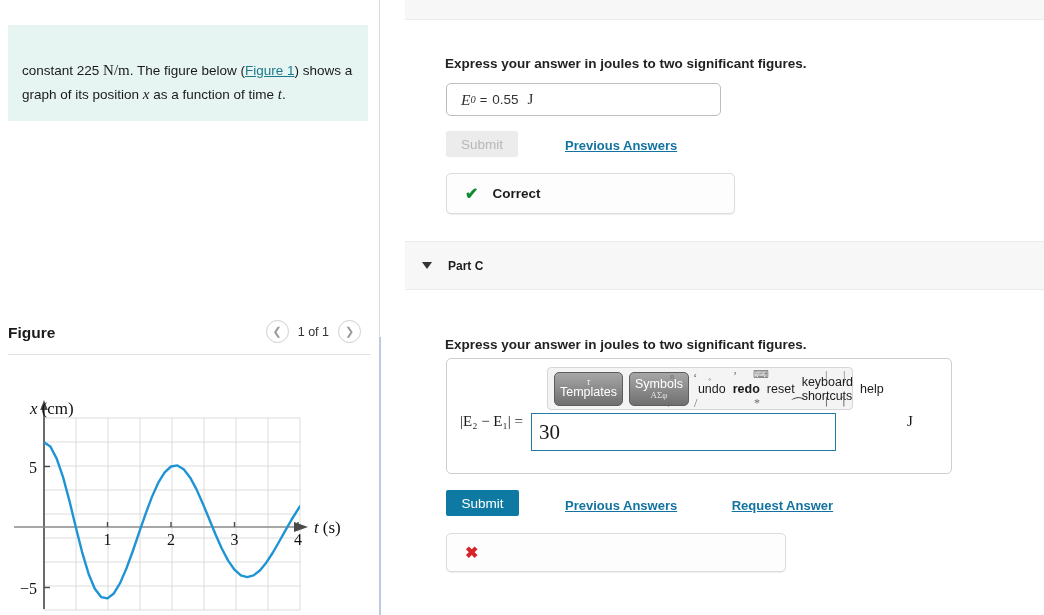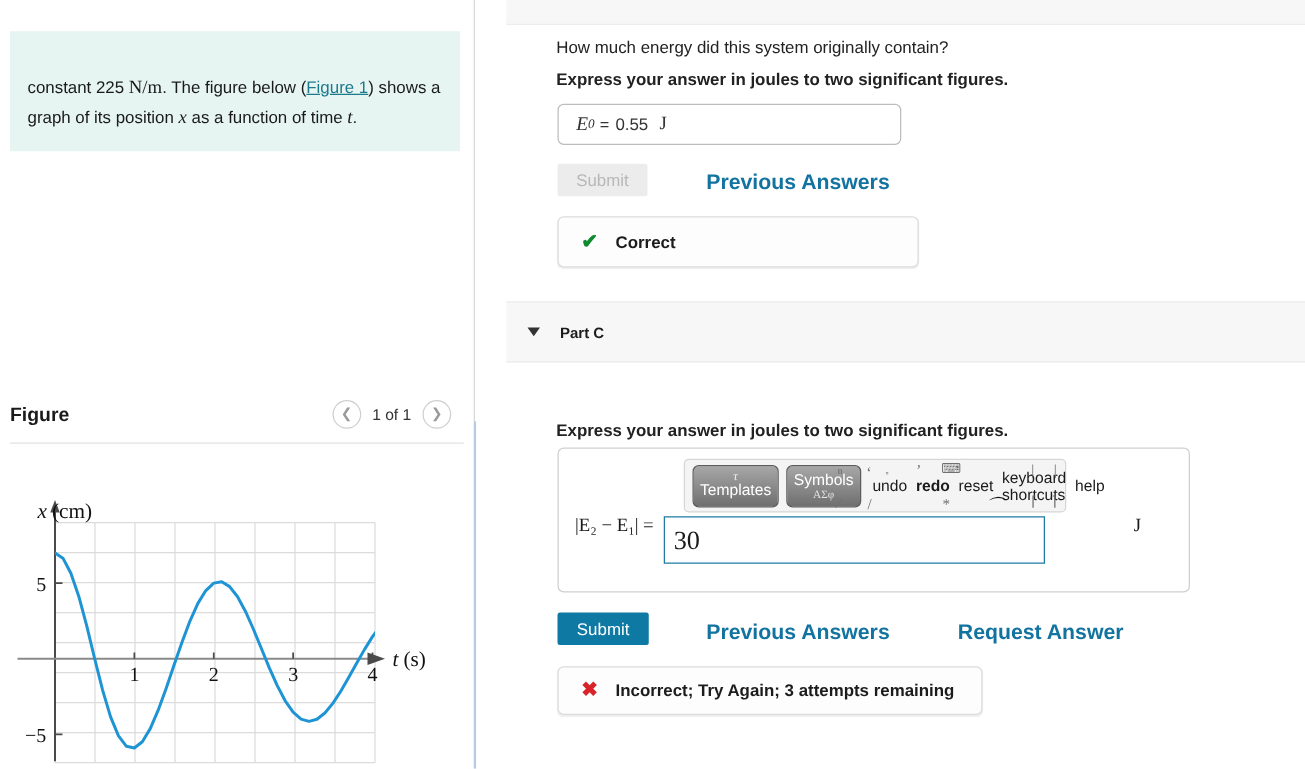--- a/index.html
+++ b/index.html
@@ -102,22 +102,22 @@
     width: 72px; height: 26px;
     background: #ececec; color: #b8b8b8;
     border: none; border-radius: 2px;
     font-size: 13.5px; font-family: "Liberation Sans", sans-serif;
     cursor: default;
   }
   .link-row-a {
     position: absolute; top: 136px; left: 152px;
   }
   .flink {
-    color: #1273a0; 
-    font-size: 17px; font-weight: bold; cursor: pointer; margin-right: 18px; padding-left: 32px;
+    color: #1273a0; text-decoration: underline;
+    font-size: 13px; font-weight: bold; cursor: pointer; margin-right: 18px; padding-left: 32px;
   }
 
   .feedback-box {
     position: absolute;
     border: 1px solid #dcdcdc; border-radius: 5px;
     background: #fdfdfd;
     box-shadow: 0 1px 1px rgba(0,0,0,0.07);
     display: flex; align-items: center;
     padding: 0 18px;
   }
@@ -290,21 +290,20 @@
     </div>
   </div>
 
   <div class="left-divider"></div>
   <div class="left-divider-2"></div>
 
   <div class="right-panel">
 
     <div class="part-bar-top"></div>
 
-    <div class="q-text" style="top:29px;">How much energy did this system originally contain?</div>
     <div class="q-bold" style="top:55px;">Express your answer in joules to two significant figures.</div>
 
     <div class="answered-box" style="left:65px;">
       <span class="lbl">E</span>
         <span class="msub">0</span>
       <span class="eq">=</span>
       <span class="val">0.55</span>
       <span class="unit">J</span>
     </div>
 
@@ -365,17 +364,16 @@
     </div>
 
     <button class="btn-submit">Submit</button>
     <div class="link-row-c">
       <span class="flink">Previous Answers</span>
       <span class="flink">Request Answer</span>
     </div>
 
     <div class="feedback-box feedback-incorrect">
       <span class="fb-icon" style="color:#d8232a;">✖</span>
-      <span class="fb-text">Incorrect; Try Again; 3 attempts remaining</span>
     </div>
 
   </div>
 </div>
 
 </body></html>

